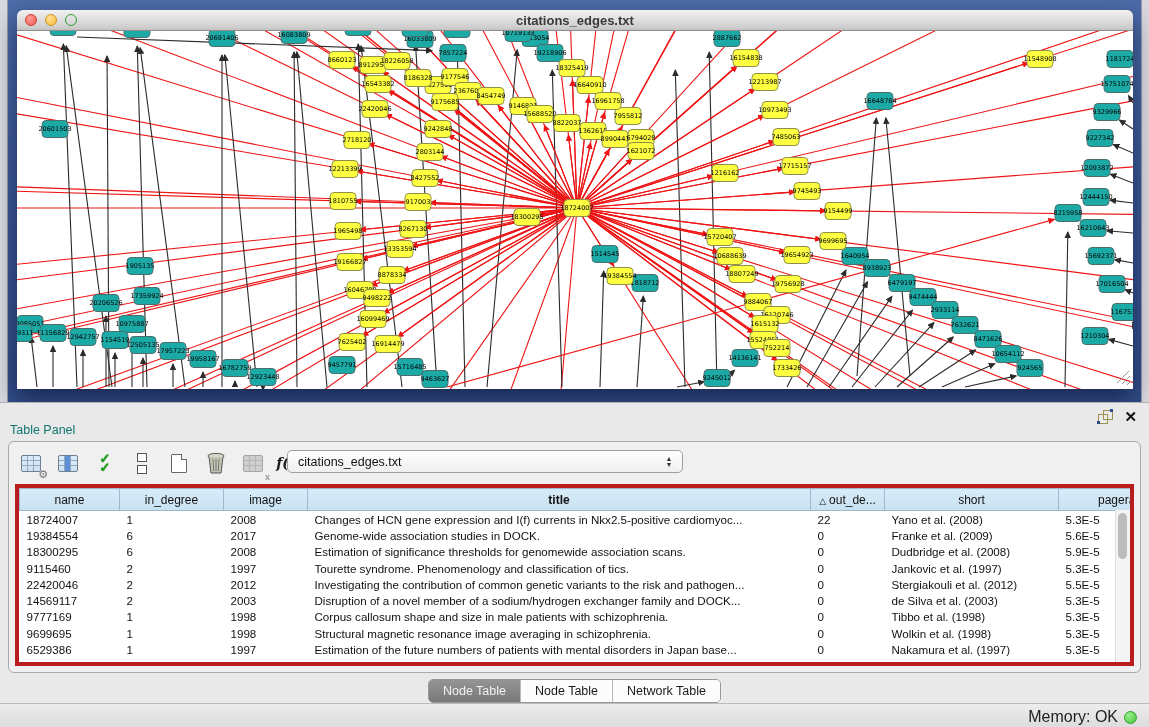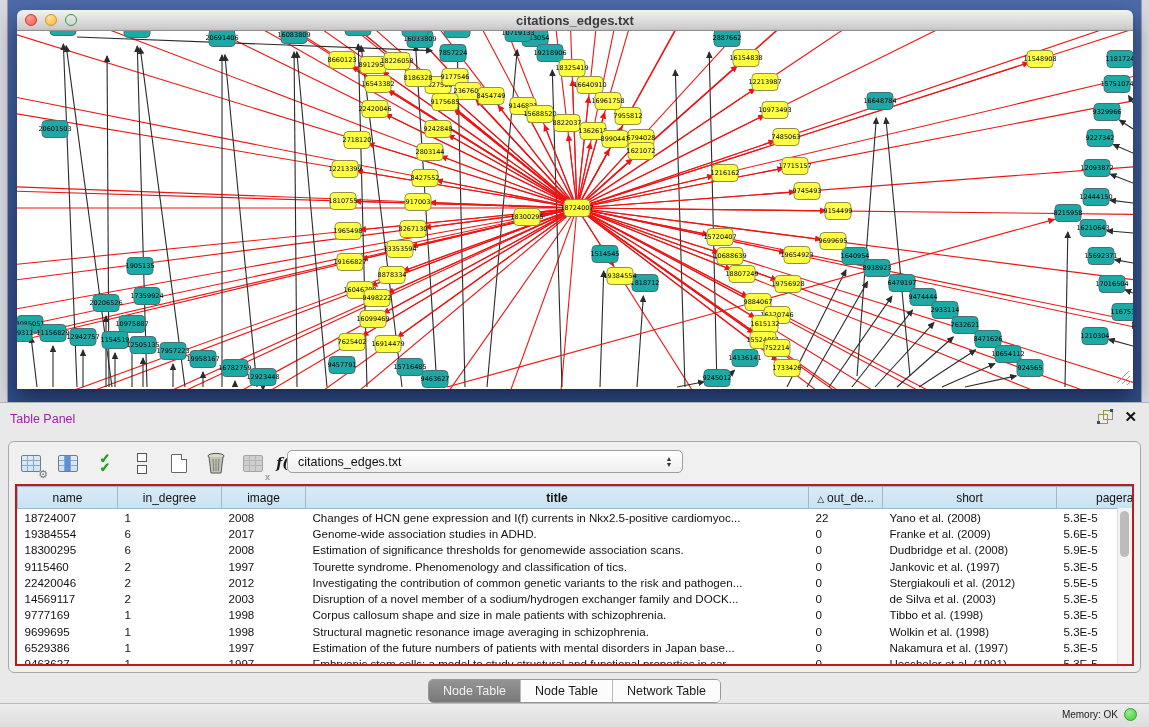--- a/index.html
+++ b/index.html
@@ -32,21 +32,21 @@
   .bl{stroke:#2b2b2b;stroke-width:1.1;}
   .ny{fill:#ffff42;stroke:#8f8f4a;stroke-width:1;}
   .nt{fill:#1caaa6;stroke:#4e6e6e;stroke-width:1;}
   .nl{font:6.5px "DejaVu Sans",sans-serif;fill:#000;text-anchor:middle;}
   .grip{stroke:#9a9a9a;stroke-width:1;}
 
   
   .table-panel{position:absolute;left:0;top:402px;width:1149px;height:325px;
                background:#e9e9e9;border-top:1px solid #b2b2b2;box-sizing:border-box;}
   .panel-header{position:relative;height:34px;}
-  .panel-title{position:absolute;left:10px;top:9px;font-size:12.5px;color:#a21caf;}
+  .panel-title{position:absolute;left:10px;top:20px;font-size:12.5px;color:#0f766e;}
   .panel-actions{position:absolute;right:12px;top:7px;display:flex;gap:12px;align-items:center;}
   .float-ic{position:relative;width:14px;height:14px;}
   .float-ic .sq1{position:absolute;left:0;top:4px;width:8px;height:8px;border:1.5px solid #9a944e;background:#eee;}
   .float-ic .sq2{position:absolute;left:5px;top:0;width:8px;height:8px;border:1.5px solid #9a944e;}
   .float-ic .d1,.float-ic .d2{position:absolute;width:3px;height:3px;background:#2e4a8c;}
   .float-ic .d1{left:-1px;top:11px;} .float-ic .d2{right:-1px;top:-1px;}
   .close-ic{font-size:15px;font-weight:bold;color:#111;line-height:14px;}
 
   .panel-body{position:absolute;left:8px;top:38px;width:1133px;height:232px;
               background:#f0f0f0;border:1px solid #a9a9a9;border-radius:6px;box-sizing:border-box;}
@@ -75,21 +75,21 @@
   .ic-fx{font-family:"DejaVu Serif",serif;font-style:italic;font-weight:bold;font-size:14px;color:#1a1a1a;}
 
   .combo{position:absolute;left:278px;top:8px;width:396px;height:23px;background:
          linear-gradient(180deg,#ffffff,#efefef);border:1px solid #9f9f9f;border-radius:5px;
          box-sizing:border-box;display:flex;align-items:center;}
   .combo-text{flex:1;padding-left:10px;font-size:12.5px;color:#111;}
   .combo-stepper{width:18px;display:flex;flex-direction:column;align-items:center;line-height:6px;
                  font-size:7px;color:#333;padding-right:4px;}
 
   .tablewrap{position:absolute;left:6px;top:42px;right:6px;bottom:6px;background:#fff;
-             border:2px solid #b91c1c;overflow:hidden;}
+             border:4px solid #b91c1c;overflow:hidden;}
   table.dt{border-collapse:collapse;width:1105px;table-layout:fixed;}
   .dt th{height:21px;background:linear-gradient(180deg,#d8ebf8,#c8e2f2);
          border:1px solid #9db9cb;font-size:12px;font-weight:normal;color:#111;
          text-align:center;padding:0 4px;overflow:hidden;white-space:nowrap;}
   .dt td{height:16.3px;font-size:11.6px;color:#111;padding:0 0 0 7px;white-space:nowrap;
          overflow:hidden;}
   .sort-tri{font-size:9px;margin-right:3px;}
   .vscroll{position:absolute;right:0;top:22px;bottom:0;width:14px;background:#f4f4f4;
            border-left:1px solid #ddd;}
   .vthumb{position:absolute;left:2px;top:3px;width:9px;height:46px;background:#bcbcbc;border-radius:5px;}
@@ -101,21 +101,21 @@
   .seg-btn{padding:3px 14px;font-size:12.5px;background:#fcfcfc;color:#1a1a1a;
            border-left:1px solid #b9b9b9;display:flex;align-items:center;}
   .seg-btn:first-child{border-left:none;}
   .seg-btn.active{background:linear-gradient(180deg,#949494,#787878);color:#f2f2f2;}
 
   
   .status-bar{position:absolute;left:0;bottom:0;width:1149px;height:24px;
               background:linear-gradient(180deg,#ececec,#dddddd);border-top:1px solid #bcbcbc;
               box-sizing:border-box;}
   .memory{position:absolute;right:12px;top:4px;display:flex;align-items:center;gap:6px;
-          font-size:10px;color:#222;}
+          font-size:16px;color:#222;}
   .mem-dot{width:13px;height:13px;border-radius:50%;
            background:radial-gradient(circle at 35% 30%,#9bef8e,#45c93a);border:1px solid #2f9e2f;box-sizing:border-box;}
 </style>
 </head>
 <body>
 
 <div class="desktop">
   <div class="edge-strip left"></div>
   <div class="edge-strip right"></div>
 
@@ -910,21 +910,21 @@
               <td>2008</td>
               <td>Changes of HCN gene expression and I(f) currents in Nkx2.5-positive cardiomyoc...</td>
               <td>22</td>
               <td>Yano et al. (2008)</td>
               <td>5.3E-5</td>
             </tr>
             <tr>
               <td>19384554</td>
               <td>6</td>
               <td>2017</td>
-              <td>Genome-wide association studies in ADHD.</td>
+              <td>Genome-wide association studies in DOCK.</td>
               <td>0</td>
               <td>Franke et al. (2009)</td>
               <td>5.6E-5</td>
             </tr>
             <tr>
               <td>18300295</td>
               <td>6</td>
               <td>2008</td>
               <td>Estimation of significance thresholds for genomewide association scans.</td>
               <td>0</td>

